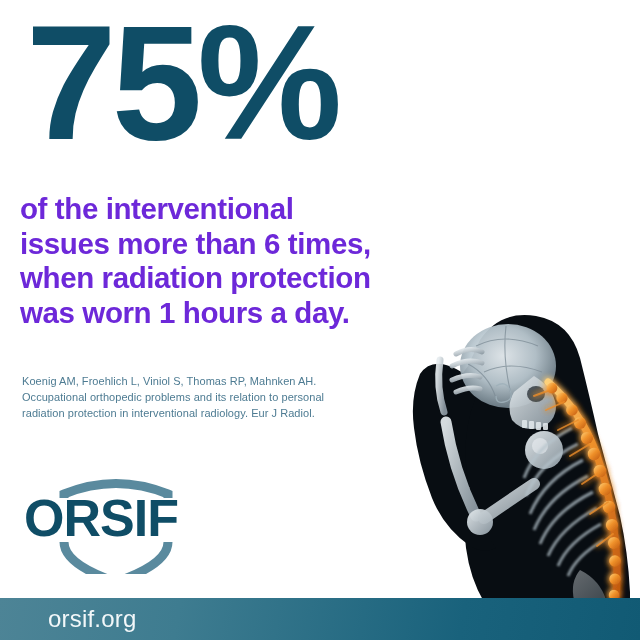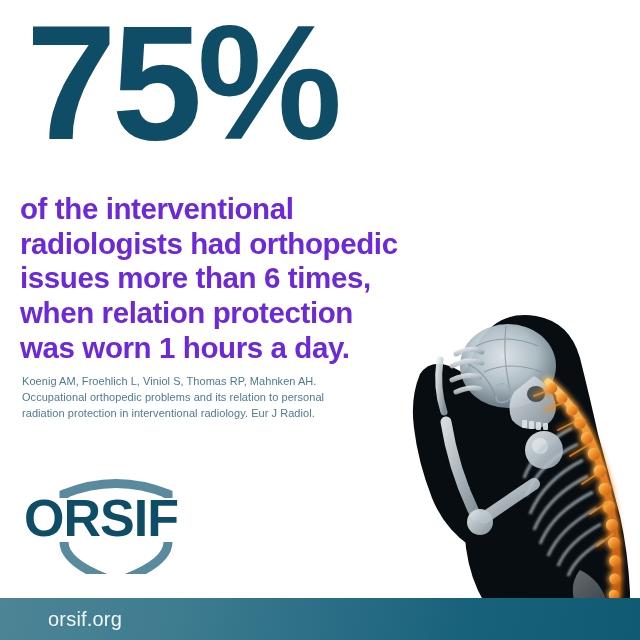--- a/index.html
+++ b/index.html
@@ -92,37 +92,36 @@
     width: 640px;
     height: 42px;
     background: linear-gradient(100deg, #4d8496 0%, #3e7c90 28%, #19627c 72%, #115a74 100%);
   }
   .footer-url {
     position: absolute;
     left: 48px;
     top: 50%;
     transform: translateY(-50%);
     color: #f2f7f9;
-    font-size: 20px;
+    font-size: 24px;
     letter-spacing: 0.2px;
     font-weight: 400;
   }
 </style>
 </head>
 <body>
 
 <div id="poster">
 
   <div class="stat-headline">75%</div>
 
   <div class="statement">
     <span class="statement-line">of the interventional</span>
-    <span class="statement-line">radiologists had orthopedic</span>
     <span class="statement-line">issues more than 6 times,</span>
-    <span class="statement-line">when relation protection</span>
+    <span class="statement-line">when radiation protection</span>
     <span class="statement-line">was worn 1 hours a day.</span>
   </div>
 
   <div class="citation">
     <span class="citation-line">Koenig AM, Froehlich L, Viniol S, Thomas RP, Mahnken AH.</span>
     <span class="citation-line">Occupational orthopedic problems and its relation to personal</span>
     <span class="citation-line">radiation protection in interventional radiology. Eur J Radiol.</span>
   </div>
 
   <div class="logo">

